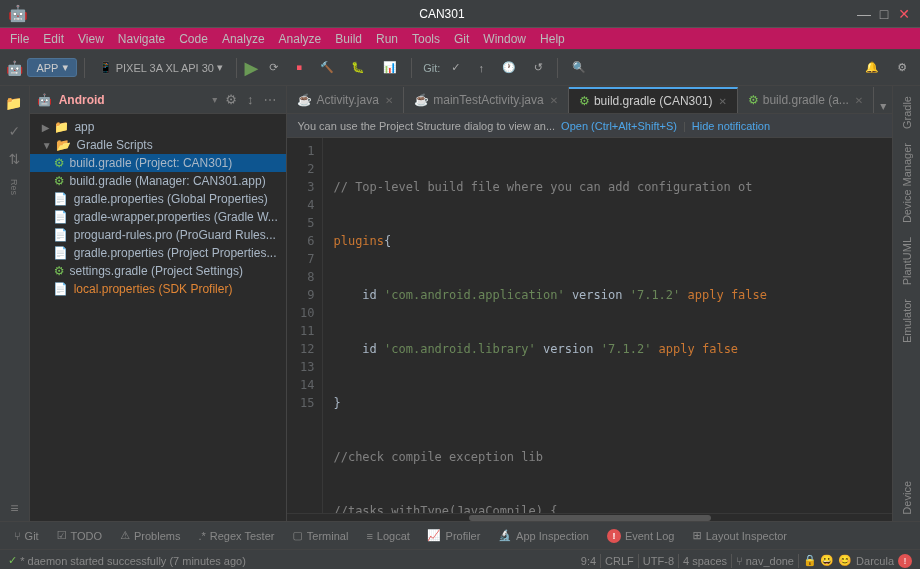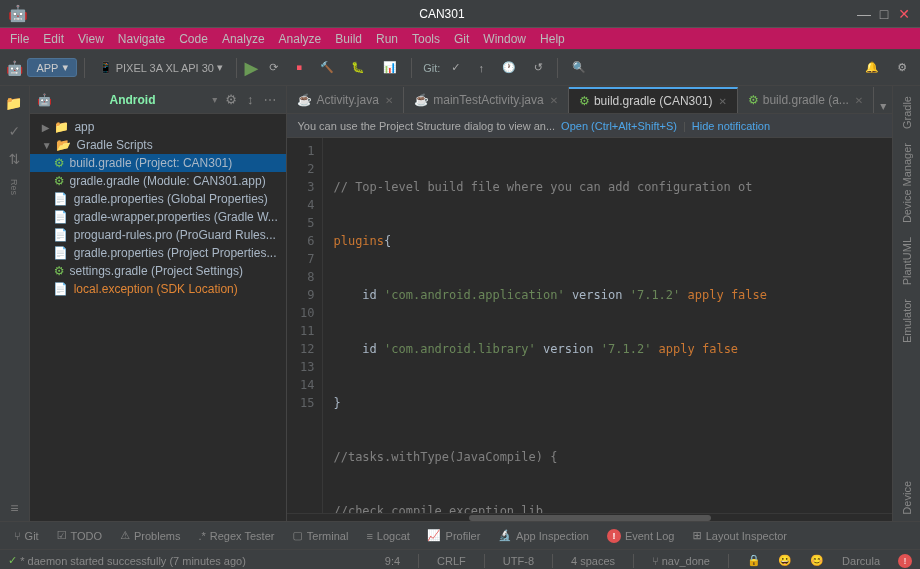--- a/index.html
+++ b/index.html
@@ -161,25 +161,24 @@
     #project-header {
       height: 28px;
       background: #3c3f41;
       display: flex;
       align-items: center;
       padding: 0 8px;
       gap: 6px;
       border-bottom: 1px solid #444;
     }
     #project-title {
-      color: #86efac;
+      color: #fca5a5;
       font-size: 12px;
       font-weight: bold;
       flex: 1;
-      text-align: center;
     }
     .project-header-btn {
       background: transparent;
       border: none;
       color: #888;
       cursor: pointer;
       font-size: 13px;
       padding: 2px;
     }
     #project-tree {
@@ -363,21 +362,21 @@
     }
     .status-separator {
       width: 1px;
       height: 14px;
       background: #555;
     }
     .status-right {
       margin-left: auto;
       display: flex;
       align-items: center;
-      gap: 18px;
+      gap: 4px;
     }
 
     
     #code-editor::-webkit-scrollbar { width: 6px; }
     #code-editor::-webkit-scrollbar-track { background: #2b2b2b; }
     #code-editor::-webkit-scrollbar-thumb { background: #555; border-radius: 3px; }
   </style>
 </head>
 <body>
 
@@ -472,21 +471,21 @@
         <span class="tree-icon">📂</span>
         <span class="tree-text">Gradle Scripts</span>
       </div>
 
       <div class="tree-item tree-indent-2 selected">
         <span class="tree-icon" style="color:#78c257;">⚙</span>
         <span class="tree-text">build.gradle (Project: CAN301)</span>
       </div>
       <div class="tree-item tree-indent-2">
         <span class="tree-icon" style="color:#78c257;">⚙</span>
-        <span class="tree-text">gradle.gradle (Module: CAN301.app)</span>
+        <span class="tree-text">build.gradle (Manager: CAN301.app)</span>
       </div>
       <div class="tree-item tree-indent-2">
         <span class="tree-icon" style="color:#aaa;">📄</span>
         <span class="tree-text">gradle.properties (Global Properties)</span>
       </div>
       <div class="tree-item tree-indent-2">
         <span class="tree-icon" style="color:#aaa;">📄</span>
         <span class="tree-text">gradle-wrapper.properties (Gradle W...</span>
       </div>
       <div class="tree-item tree-indent-2">
@@ -496,21 +495,21 @@
       <div class="tree-item tree-indent-2">
         <span class="tree-icon" style="color:#aaa;">📄</span>
         <span class="tree-text">gradle.properties (Project Properties...</span>
       </div>
       <div class="tree-item tree-indent-2">
         <span class="tree-icon" style="color:#78c257;">⚙</span>
         <span class="tree-text">settings.gradle (Project Settings)</span>
       </div>
       <div class="tree-item tree-indent-2">
         <span class="tree-icon" style="color:#aaa;">📄</span>
-        <span class="tree-text" style="color:#e08535;">local.exception (SDK Location)</span>
+        <span class="tree-text" style="color:#e08535;">local.properties (SDK Profiler)</span>
       </div>
     </div>
   </div>
 
   <div id="editor-area">
 
     <div id="editor-tabs">
       <div class="editor-tab">
         <span style="color:#4ea6ea;">☕</span>
         <span>Activity.java</span>
@@ -558,22 +557,22 @@
         <div>13</div>
         <div>14</div>
         <div>15</div>
       </div>
       <div id="code-content">
         <div class="code-line"><span class="cm">// Top-level build file where you can add configuration ot</span></div>
         <div class="code-line"><span class="kw">plugins</span> <span class="nm">{</span></div>
         <div class="code-line"><span class="nm">    id </span><span class="str">'com.android.application'</span><span class="nm"> version </span><span class="str">'7.1.2'</span><span class="nm"> </span><span class="kw">apply</span><span class="nm"> </span><span class="kw">false</span></div>
         <div class="code-line"><span class="nm">    id </span><span class="str">'com.android.library'</span><span class="nm"> version </span><span class="str">'7.1.2'</span><span class="nm"> </span><span class="kw">apply</span><span class="nm"> </span><span class="kw">false</span></div>
         <div class="code-line"><span class="nm">}</span></div>
+        <div class="code-line"><span class="cm">//check compile exception lib</span></div>
         <div class="code-line"><span class="cm">//tasks.withType(JavaCompile) {</span></div>
-        <div class="code-line"><span class="cm">//check compile exception lib</span></div>
         
         
         
         
         
         
         
         
       </div>
     </div>

